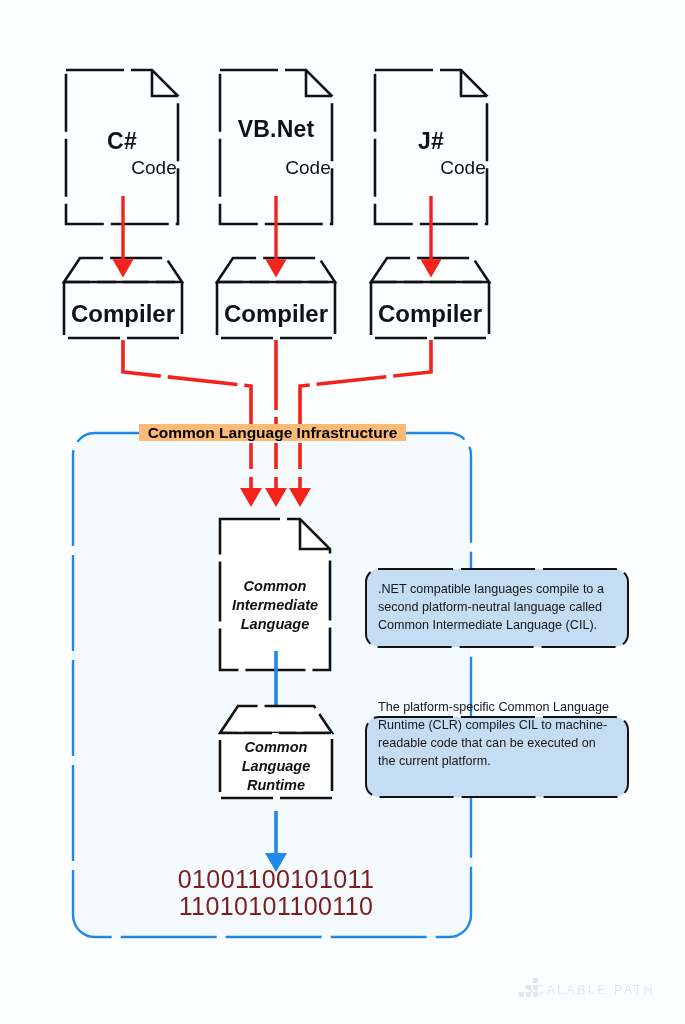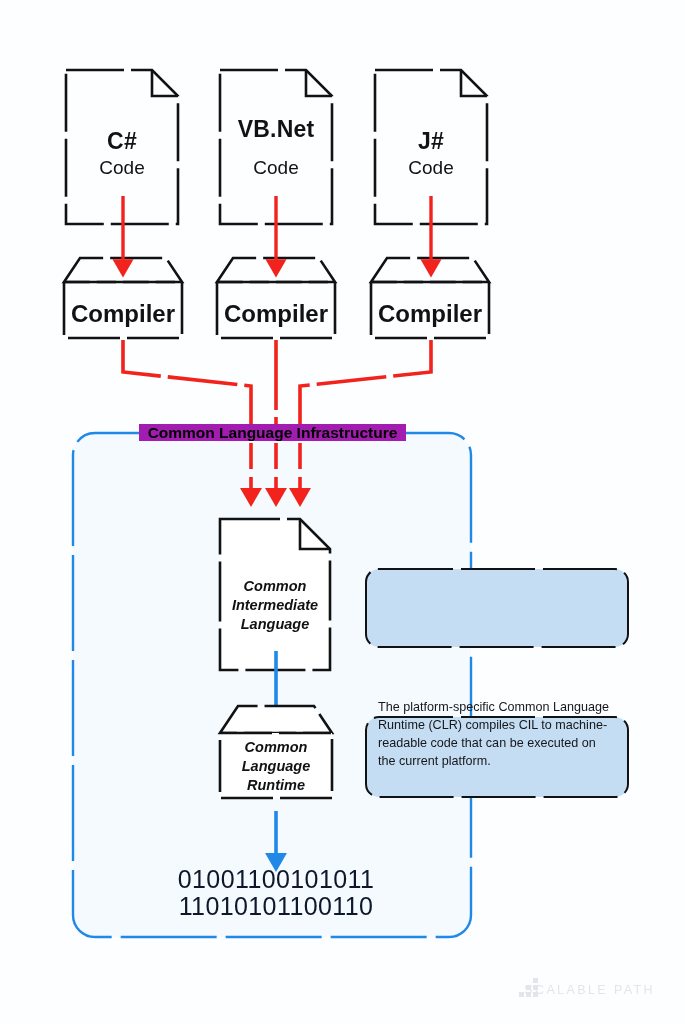--- a/index.html
+++ b/index.html
@@ -38,50 +38,51 @@
     pointer-events: none;
   }
   .lang-title {
     font-size: 23px;
     font-weight: bold;
     letter-spacing: 0.2px;
   }
   .lang-sub {
     font-size: 19px;
     font-weight: normal;
+    margin-left: 32px;
   }
   .compiler-label {
     font-size: 24px;
     font-weight: bold;
   }
   .block-label {
     font-size: 14.5px;
     font-weight: bold;
     line-height: 1.32;
     font-style: italic;
   }
   .cli-title {
     font-size: 15.5px;
     font-weight: bold;
-    background: #a21caf;
+    background: #fdba74;
     padding: 0 9px;
     white-space: nowrap;
   }
   .tip-text {
     position: absolute;
     font-size: 12.6px;
     line-height: 1.43;
     color: #15171a;
     white-space: pre-line;
     pointer-events: none;
   }
   .binary {
     position: absolute;
     font-size: 25px;
-    color: #0f172a;
+    color: #7f1d1d;
     line-height: 1.08;
     letter-spacing: 0.4px;
     text-align: center;
     white-space: pre-line;
     font-family: "Liberation Sans", sans-serif;
   }
   .brand {
     position: absolute;
     right: 30px;
     bottom: 24px;
@@ -204,20 +205,23 @@
   </div>
 
   <div class="lbl block-label" style="left:220px; top:577px; width:110px;">Common
 Intermediate
 Language</div>
 
   <div class="lbl block-label" style="left:220px; top:738px; width:112px;">Common
 Language
 Runtime</div>
 
+  <div class="tip-text" style="left:378px; top:580px; width:244px;">.NET compatible languages compile to a
+second platform-neutral language called
+Common Intermediate Language (CIL).</div>
   <div class="tip-text" style="left:378px; top:698px; width:244px;">The platform-specific Common Language
 Runtime (CLR) compiles CIL to machine-
 readable code that can be executed on
 the current platform.</div>
 
   <div class="binary" style="left:110px; top:866px; width:332px;">01001100101011
 11010101100110</div>
 
   <div class="brand">
     <span style="display:inline-block;width:26px;height:20px;"></span>

